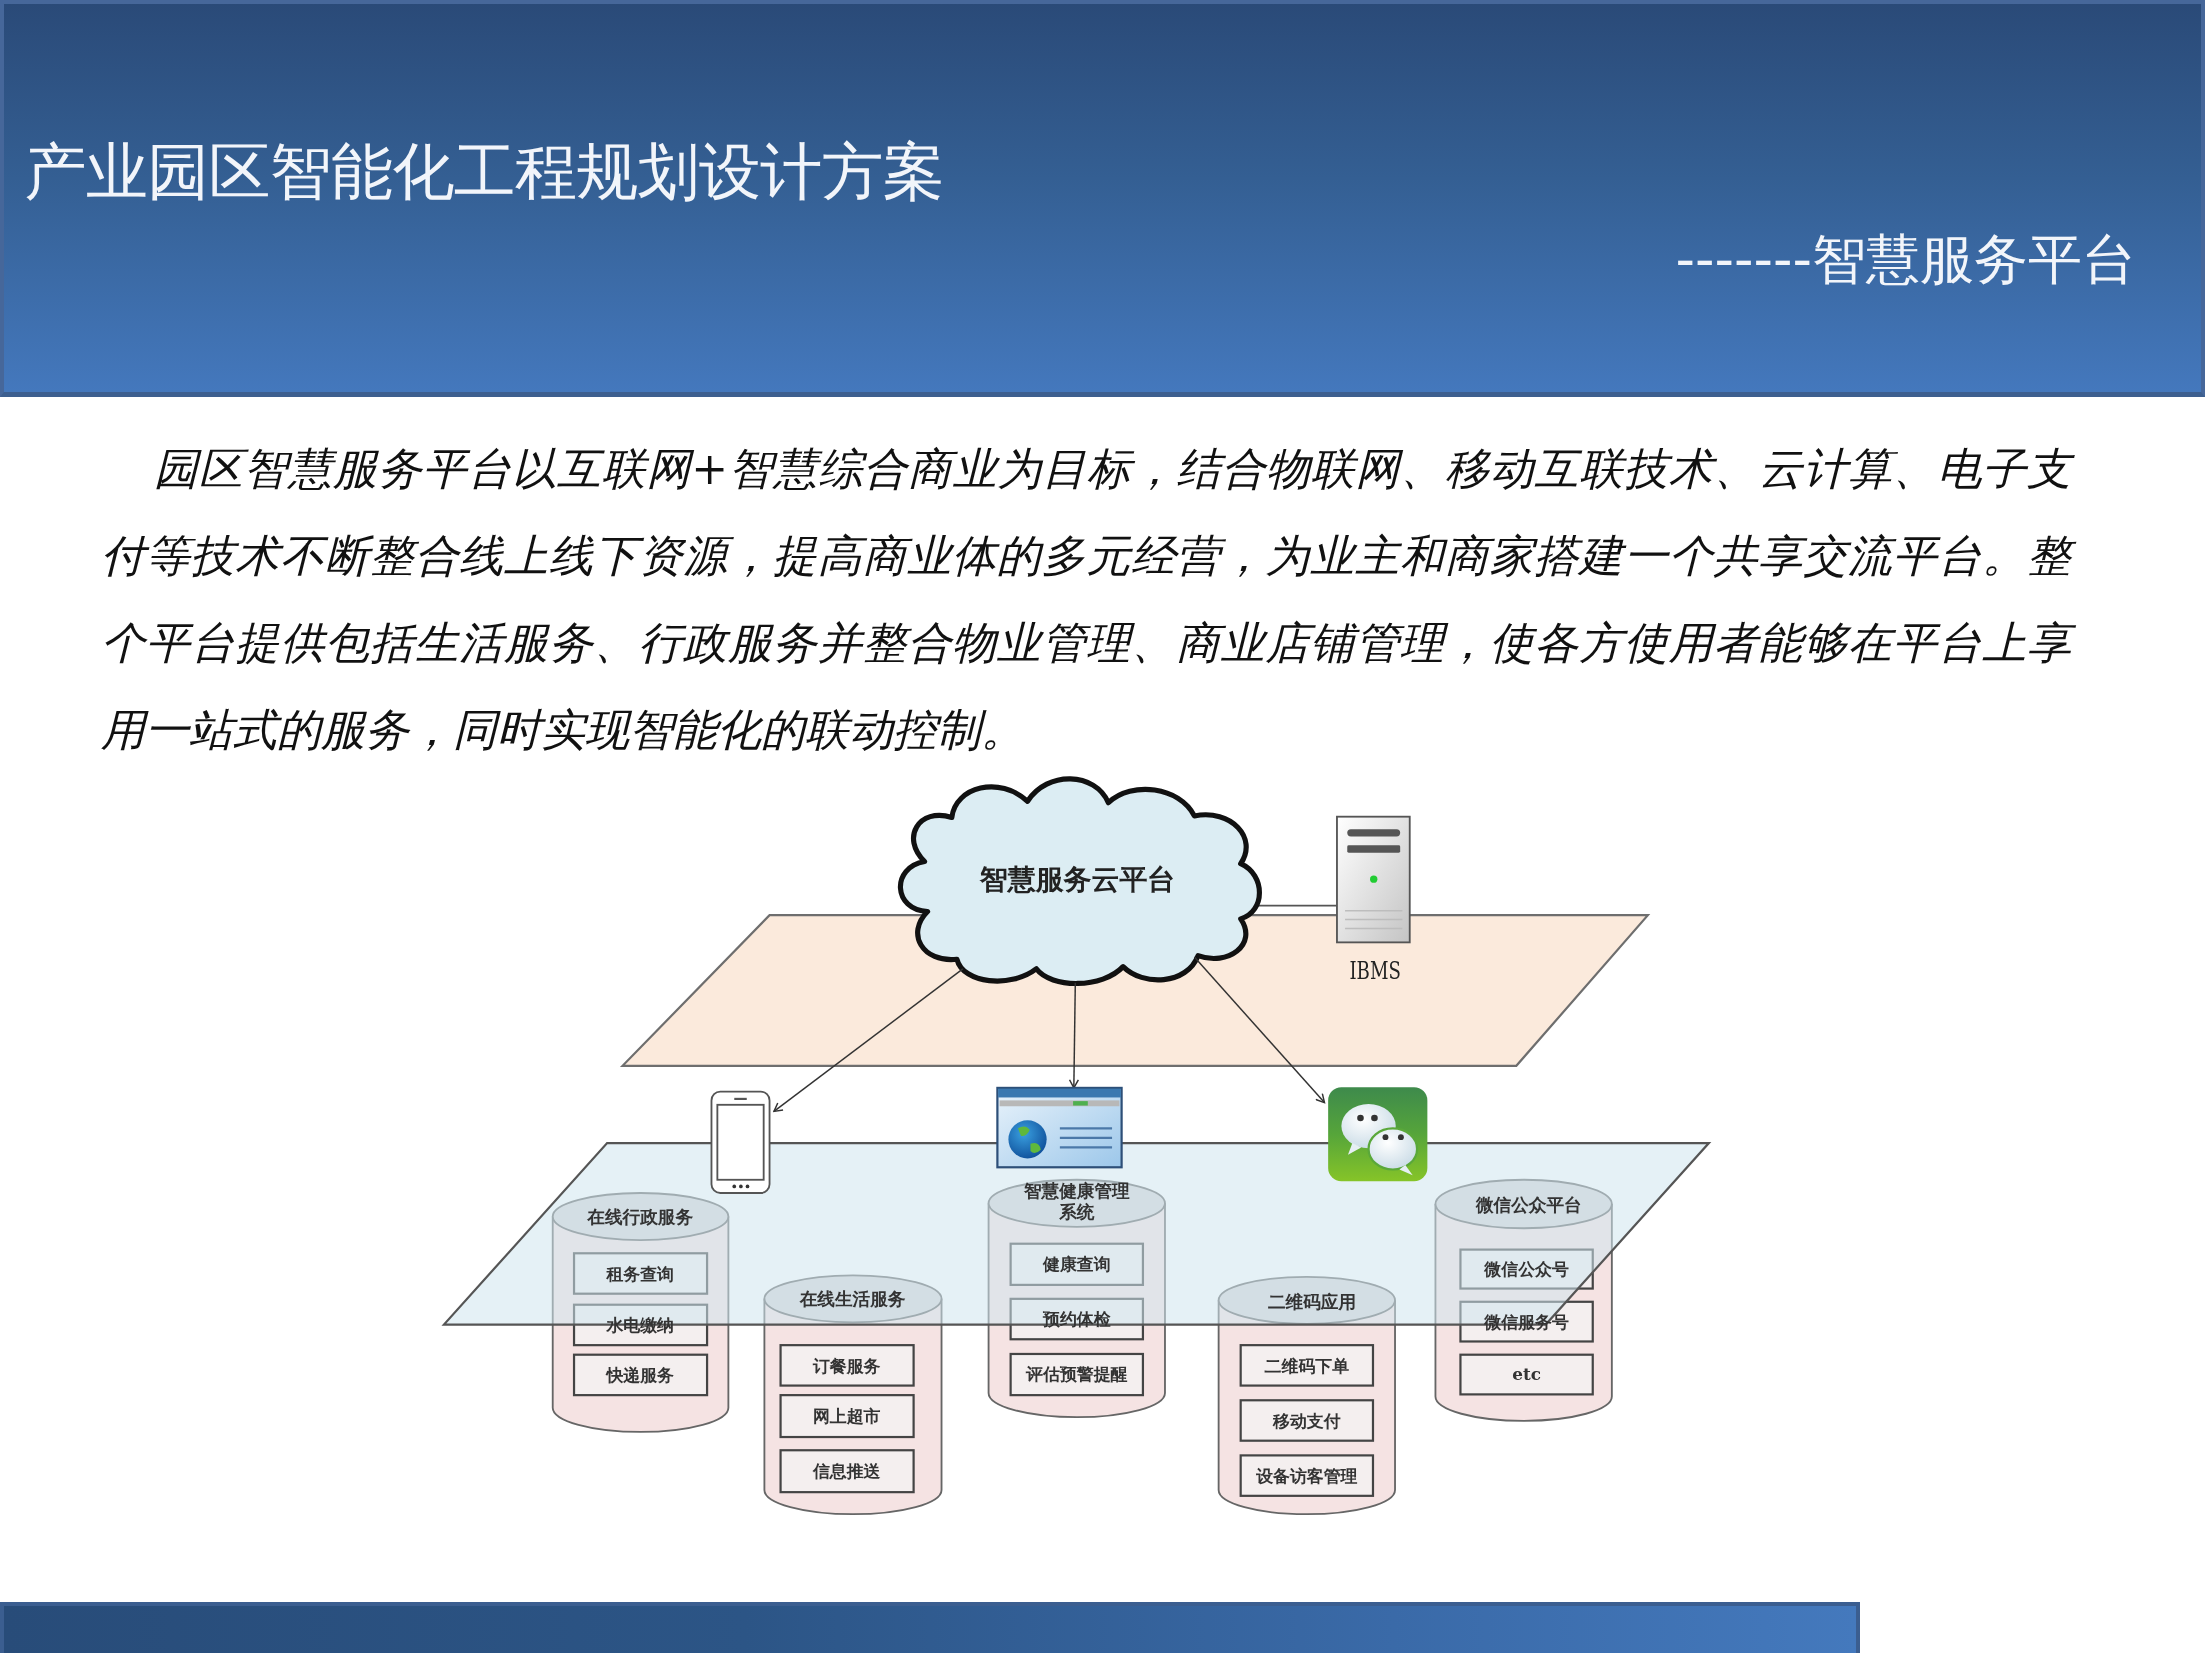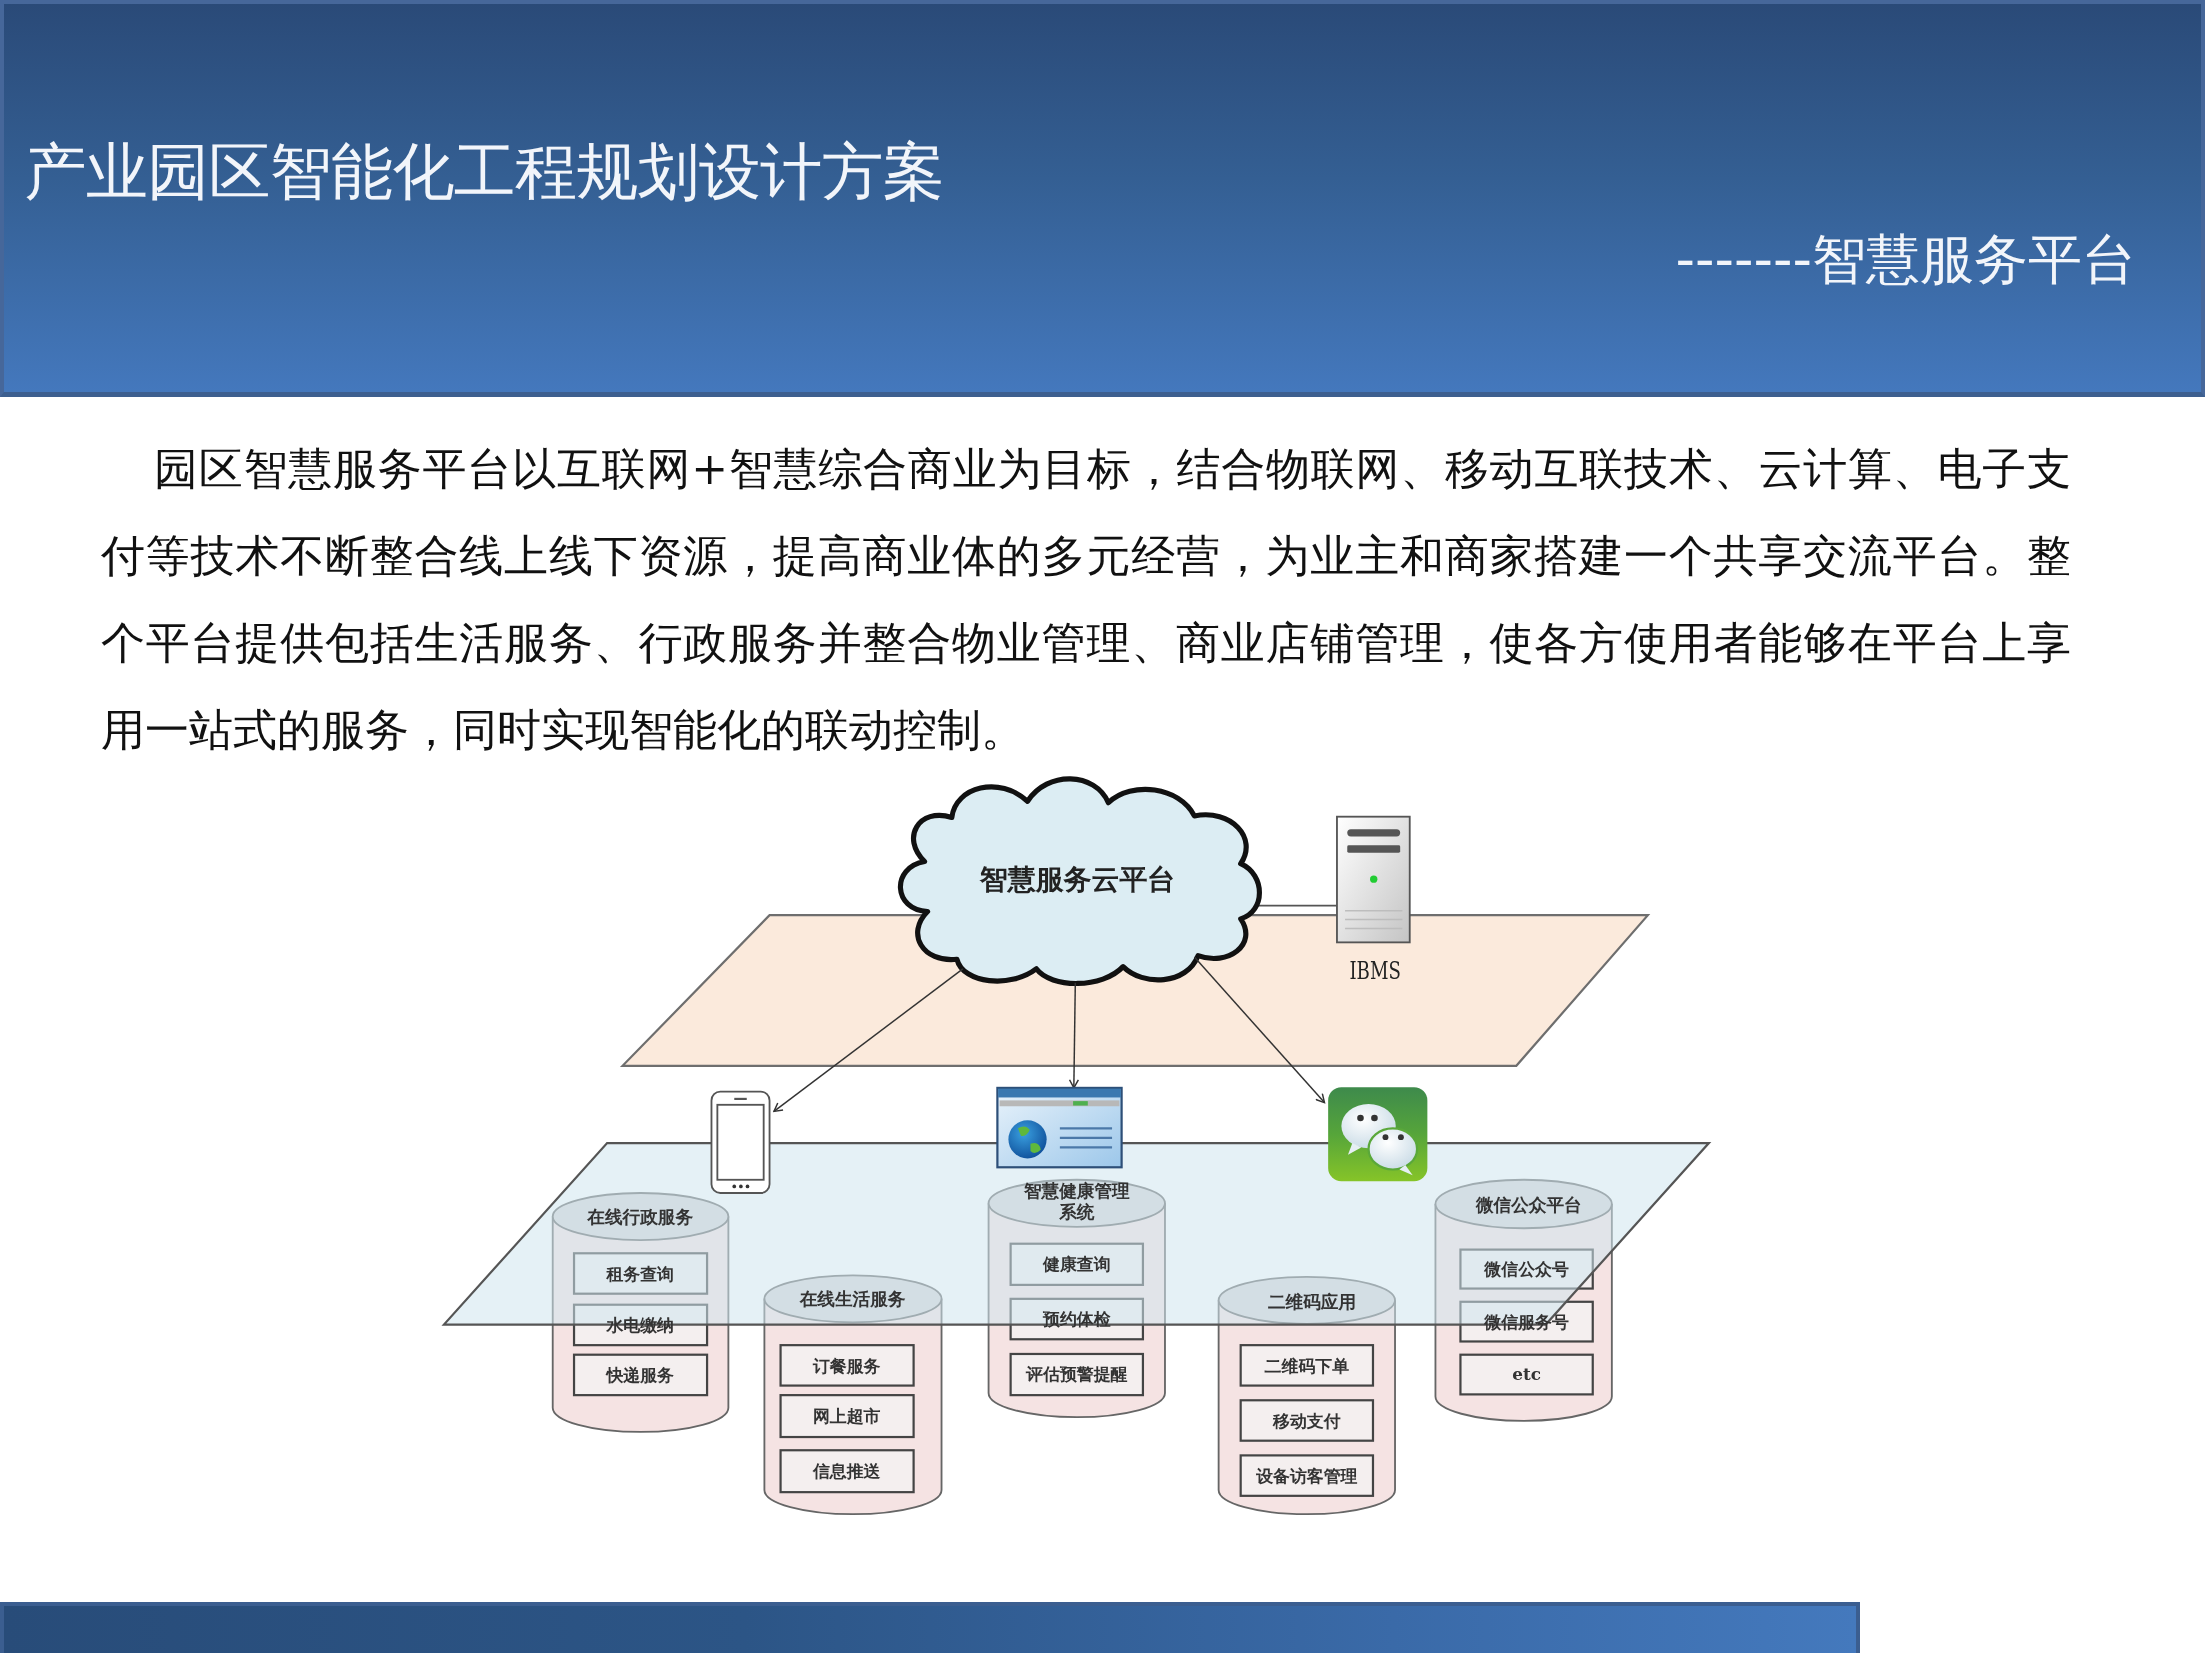--- a/index.html
+++ b/index.html
@@ -22,21 +22,21 @@
     letter-spacing: -0.7px;
   }
   .subtitle {
     position: absolute; right: 65px; top: 219px;
     font-size: 54px; line-height: 74px; color: #f2f5fa; white-space: nowrap;
   }
   .content {
     position: absolute; left: 101px; top: 425px; width: 1970px;
     font-family: "DejaVu Serif", "Liberation Serif", serif;
     font-size: 44px; line-height: 87px; color: #111111;
-    text-indent: 53px; text-align: justify; text-align-last: left;
+    text-indent: 53px; text-align: justify; text-align-last: left; font-style: italic;
   }
   .diagram { position: absolute; left: 0; top: 735px; }
   .footer {
     position: absolute; left: 0; top: 1602px; width: 1860px; height: 123px;
     box-sizing: border-box;
     background: linear-gradient(to right, #284c79 0%, #2c5586 40%, #3a6aa8 75%, #4479bd 100%);
     border: 4.4px solid #3b5e90;
   }
   .watermark {
     position: absolute; right: 10.3px; bottom: 5.9px;

